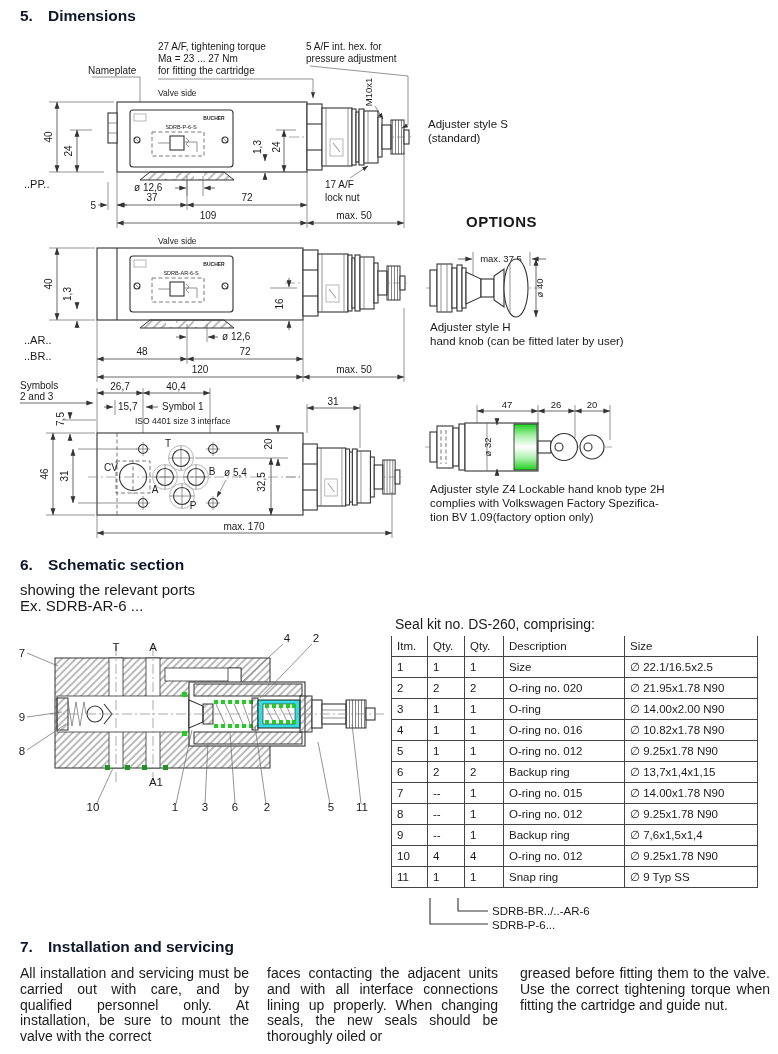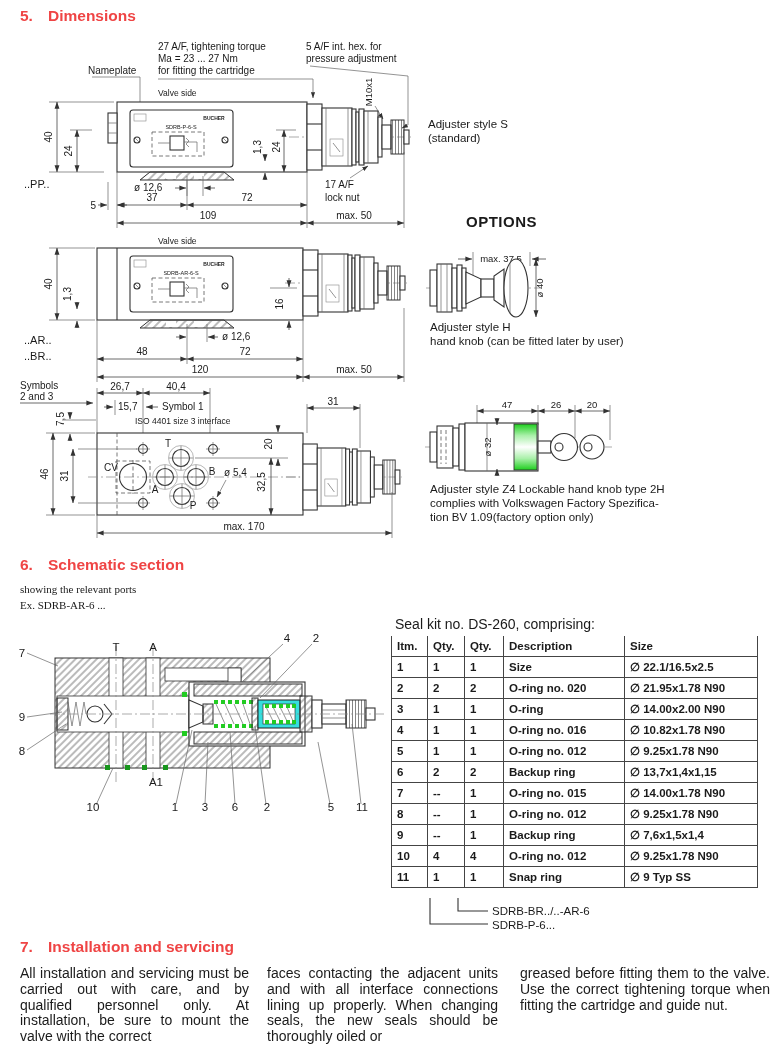--- a/index.html
+++ b/index.html
@@ -1,26 +1,26 @@
 <!DOCTYPE html>
 <html><head>
 <meta charset="utf-8">
 <style>
   html,body{margin:0;padding:0;background:#e8e8e8;}
   .page{position:relative;width:778px;height:1054px;background:#fff;overflow:hidden;
         font-family:"Liberation Sans",sans-serif;color:#1a1a1a;}
-  .sec{position:absolute;margin:0;font-size:15.5px;font-weight:bold;color:#ef4444;}
+  .sec{position:absolute;margin:0;font-size:15.5px;font-weight:bold;color:#0f172a;}
   .sec .num{display:inline-block;width:28px;}
-  .sub{position:absolute;font-size:11px;line-height:15.5px;font-family:Liberation Serif, serif;}
+  .sub{position:absolute;font-size:15px;line-height:15.5px;}
   .col{position:absolute;font-size:14px;line-height:15.8px;text-align:justify;text-align-last:left;}
   .seal{position:absolute;}
   .tcap{font-size:14px;margin-bottom:4px;padding-left:4px;}
   .seal table{border-collapse:collapse;font-size:11.5px;border-left:1px solid #444;}
   .seal th,.seal td{border-bottom:1px solid #444;border-right:1px solid #444;
-        padding:2px 5px;height:16px;font-weight:bold;text-align:left;white-space:nowrap;margin-left:36px;}
+        padding:2px 5px;height:16px;font-weight:normal;text-align:left;white-space:nowrap;margin-left:36px;}
   svg{position:absolute;}
   svg text{font-family:"Liberation Sans",sans-serif;fill:#1a1a1a;}
   .ol{fill:#fff;stroke:#333;stroke-width:1.1;}
   .ln{stroke:#333;stroke-width:1.1;fill:none;}
   .thin{stroke:#666;stroke-width:0.7;fill:none;}
   .thin-r{fill:none;stroke:#888;stroke-width:0.6;}
   .dim{stroke:#444;stroke-width:0.8;fill:none;}
   .cl{stroke:#888;stroke-width:0.7;fill:none;stroke-dasharray:10 3 2 3;}
   .dash{stroke:#555;stroke-width:0.8;fill:none;stroke-dasharray:4 2.5;}
   .hatch{fill:url(#hp);stroke:#333;stroke-width:1;}

